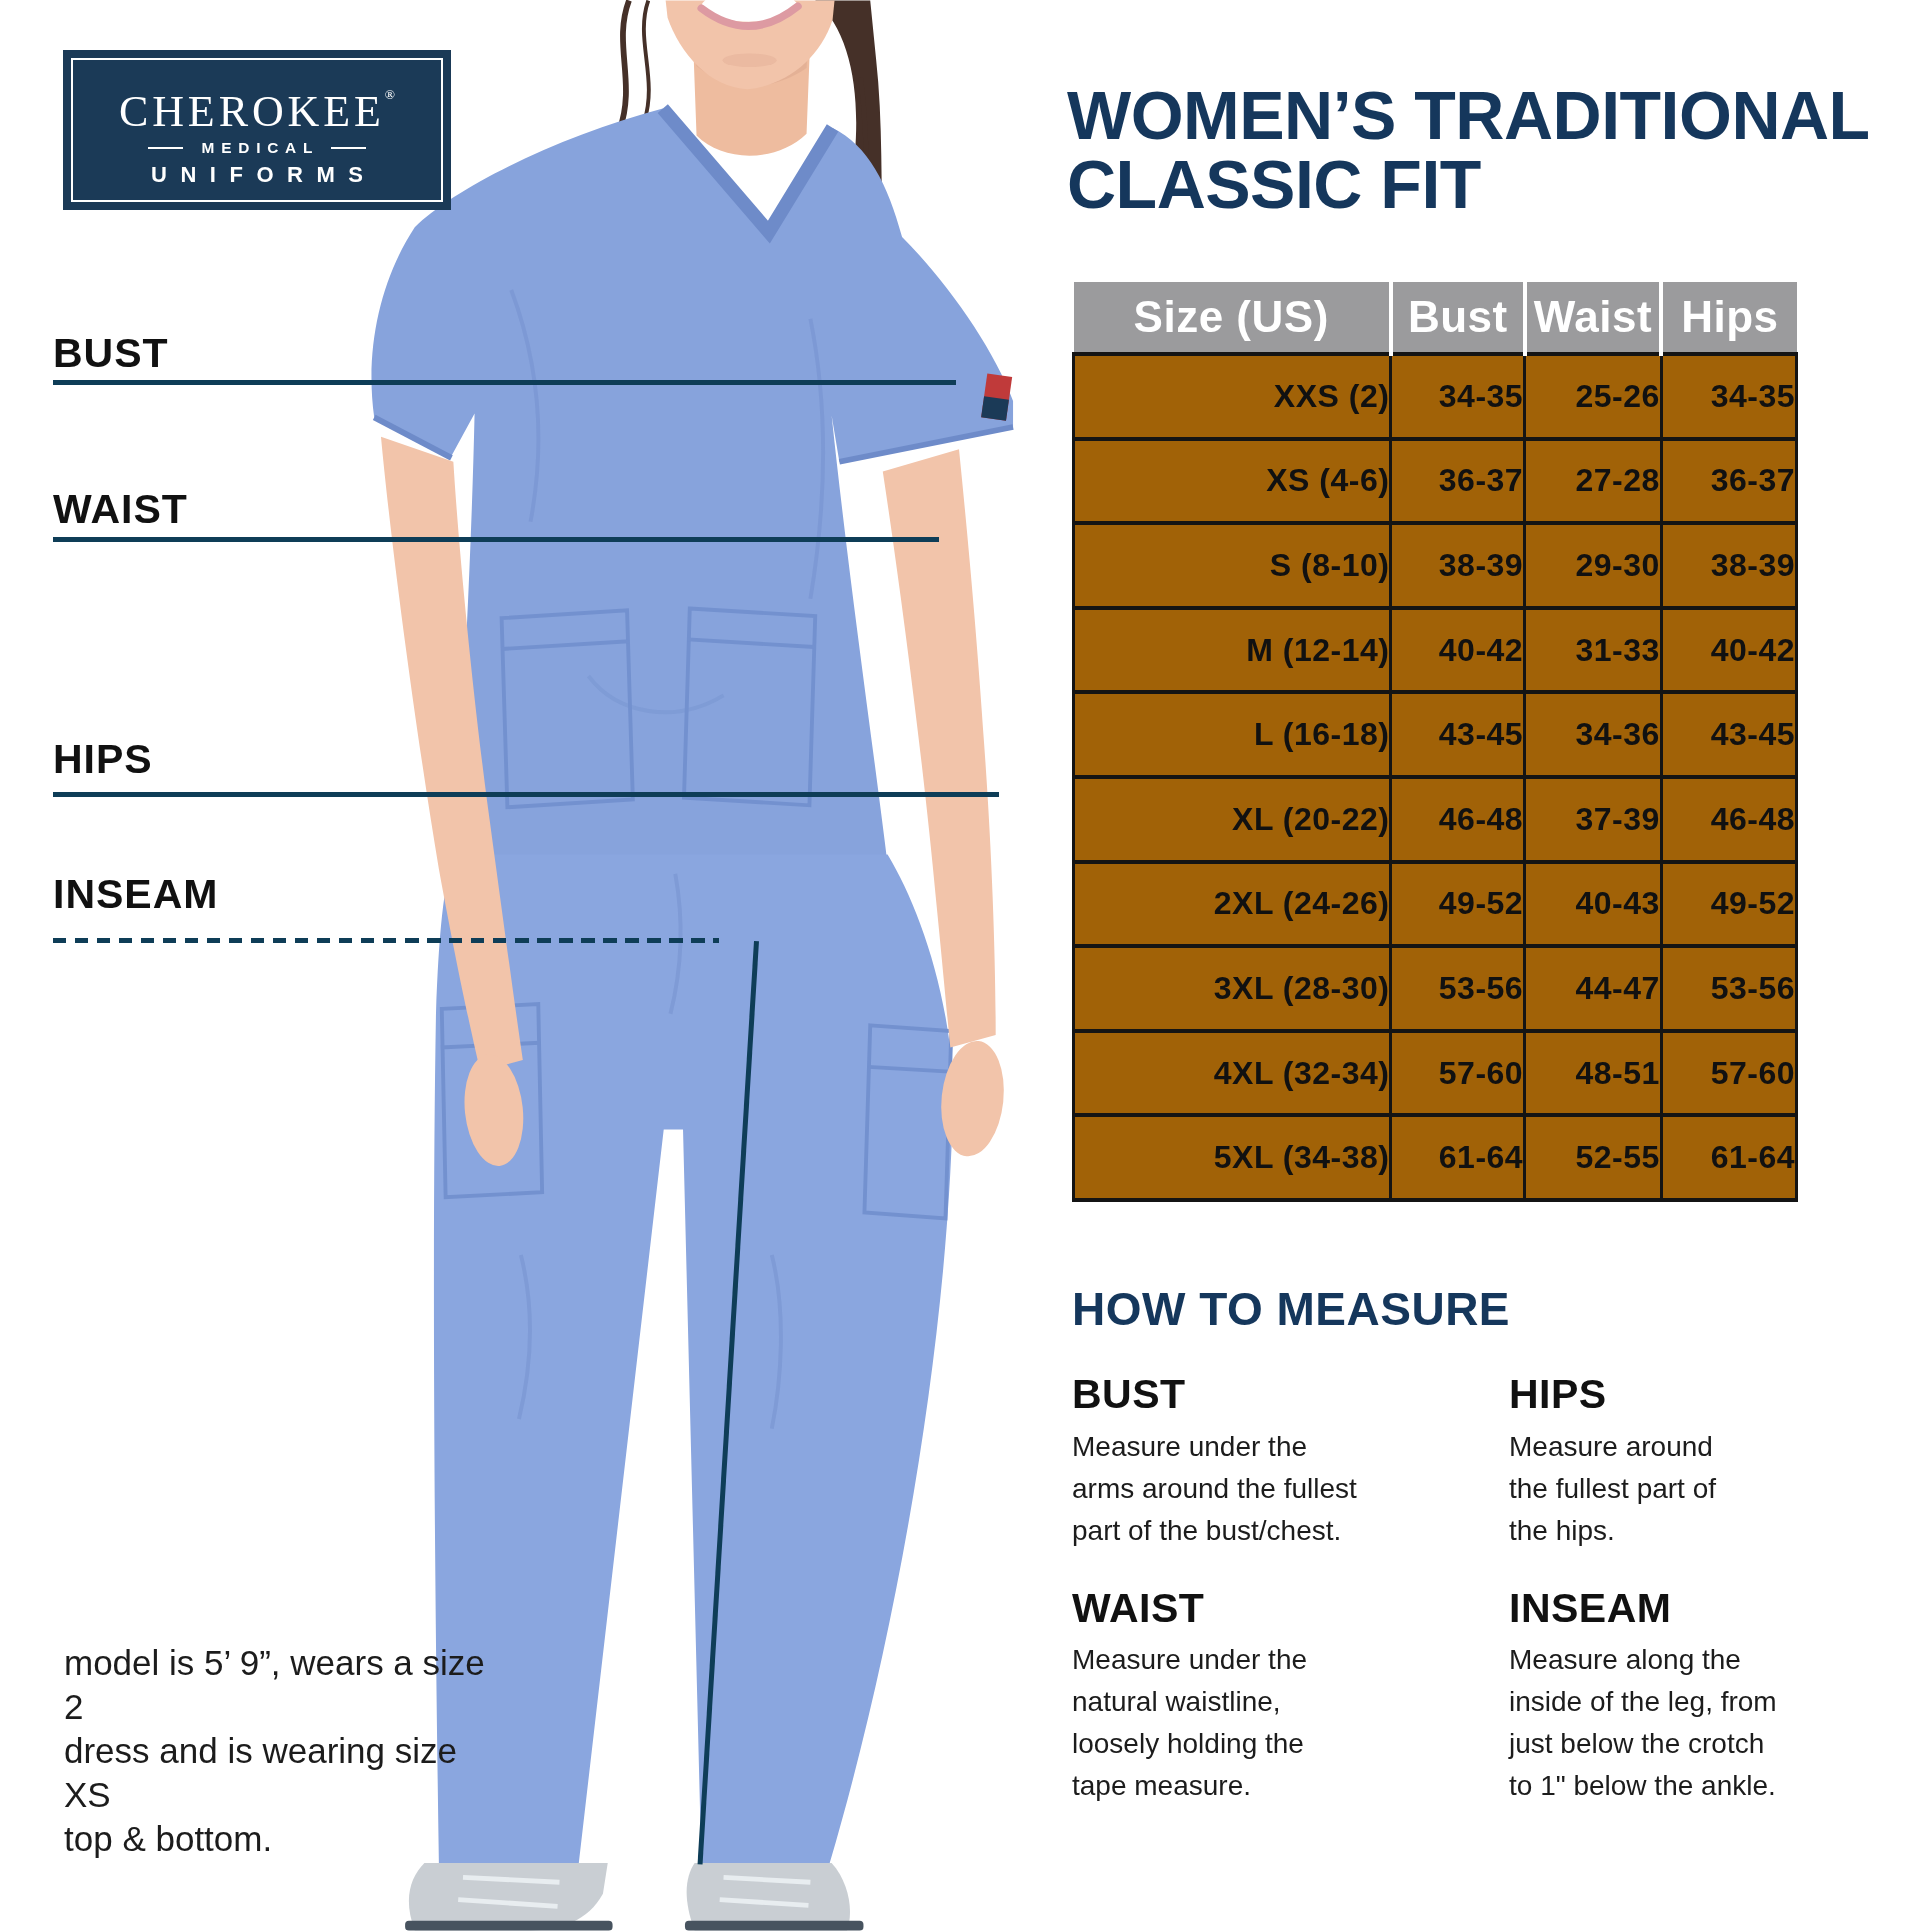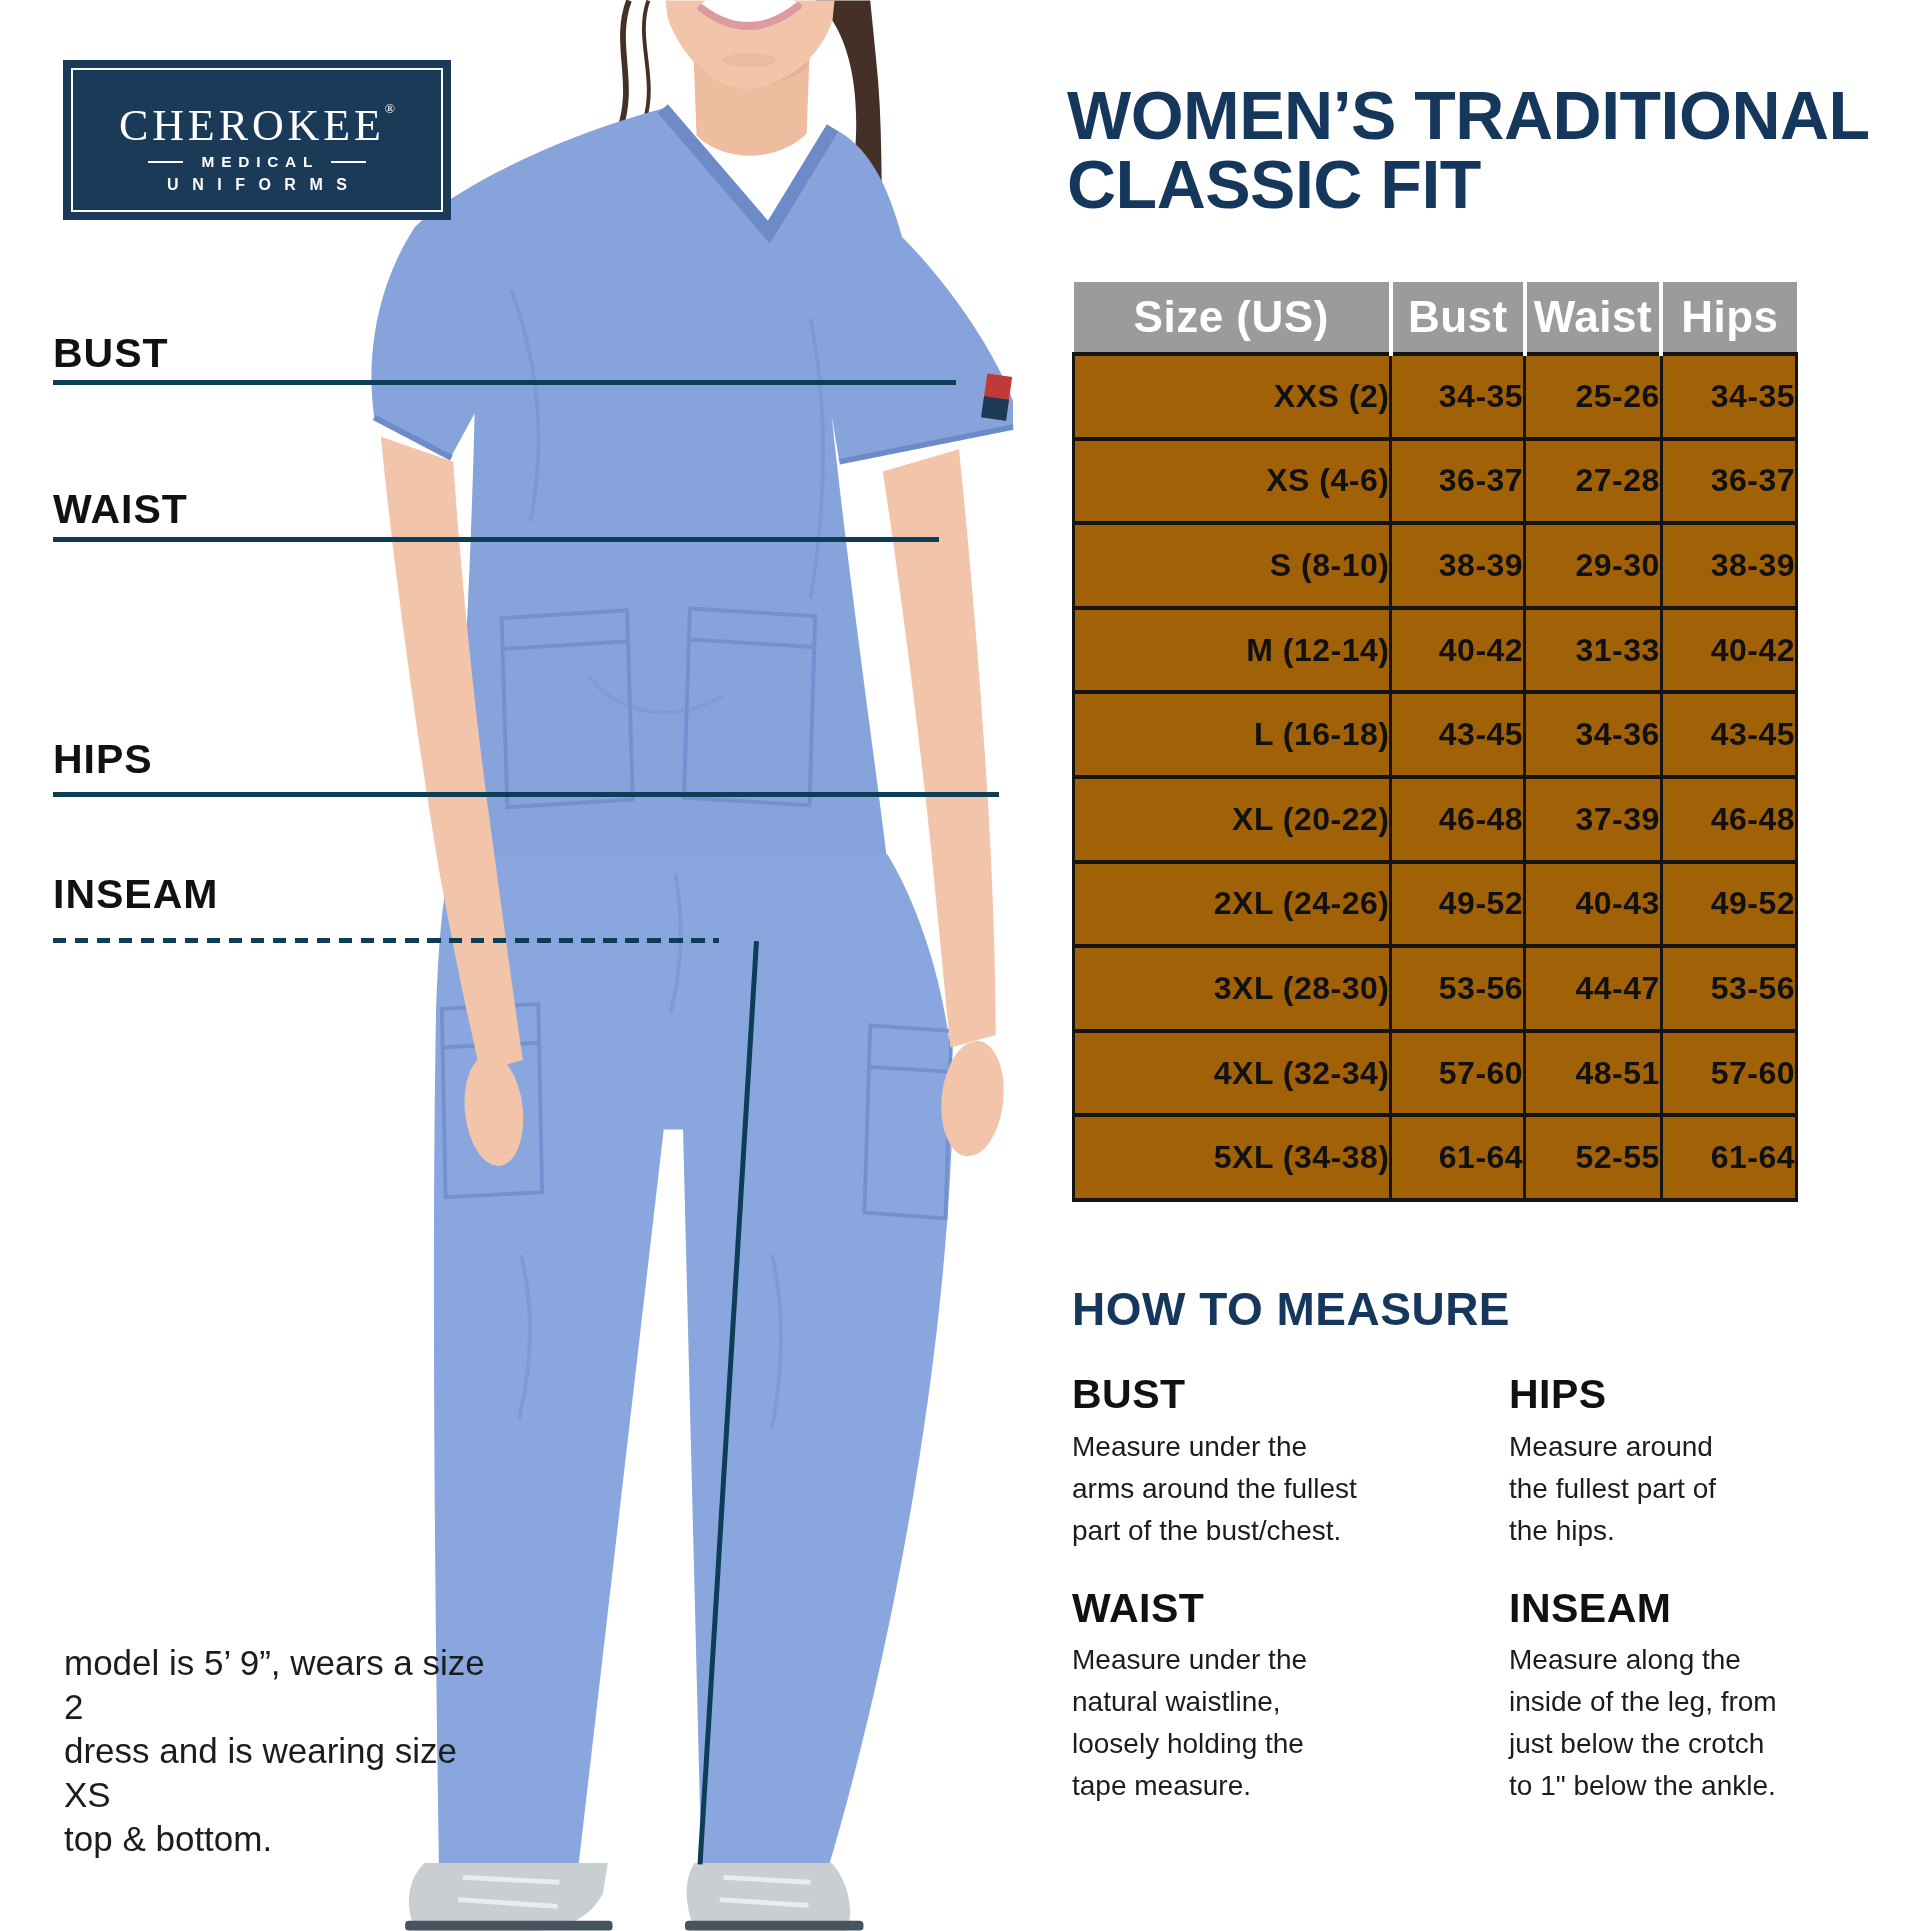--- a/index.html
+++ b/index.html
@@ -12,40 +12,40 @@
     --skin:#F2C4AA;
   }
   *{margin:0;padding:0;box-sizing:border-box;}
   html,body{width:1931px;height:1931px;}
   body{
     position:relative;background:#ffffff;overflow:hidden;
     font-family:"Liberation Sans", sans-serif;color:#141414;
   }
   
   .logo{
-    position:absolute;left:63px;top:60px;width:388px;height:160px;
+    position:absolute;left:63px;top:50px;width:388px;height:160px;
     background:var(--brand-navy);
   }
   .logo-inner{
     position:absolute;inset:7.7px;border:2.9px solid #ffffff;
     display:flex;flex-direction:column;align-items:center;justify-content:center;
     color:#ffffff;
   }
   .logo-brand{
     font-family:"Liberation Serif", serif;font-size:44px;letter-spacing:3.9px;
     line-height:46px;white-space:nowrap;
   }
   .logo-brand sup{font-size:13.5px;vertical-align:27px;letter-spacing:0;}
   .logo-medical{
     display:flex;align-items:center;gap:12px;margin-top:3.9px;
     font-size:15.4px;font-weight:700;letter-spacing:6.8px;text-indent:6.8px;
   }
   .logo-medical .rule{width:35px;height:1.9px;background:#ffffff;}
   .logo-uniforms{
-    margin-top:4.8px;font-size:16px;font-weight:700;letter-spacing:13.5px;text-indent:13.5px;
+    margin-top:4.8px;font-size:22px;font-weight:700;letter-spacing:13.5px;text-indent:13.5px;
     white-space:nowrap;
   }
   
   .figure-svg{position:absolute;left:270px;top:0;width:772px;height:1931px;}
   
   .measure-label{
     position:absolute;left:53px;font-size:41px;font-weight:800;color:#111111;
     letter-spacing:1px;white-space:nowrap;
   }
   .measure-line{position:absolute;height:4.8px;background:var(--line-navy);}

